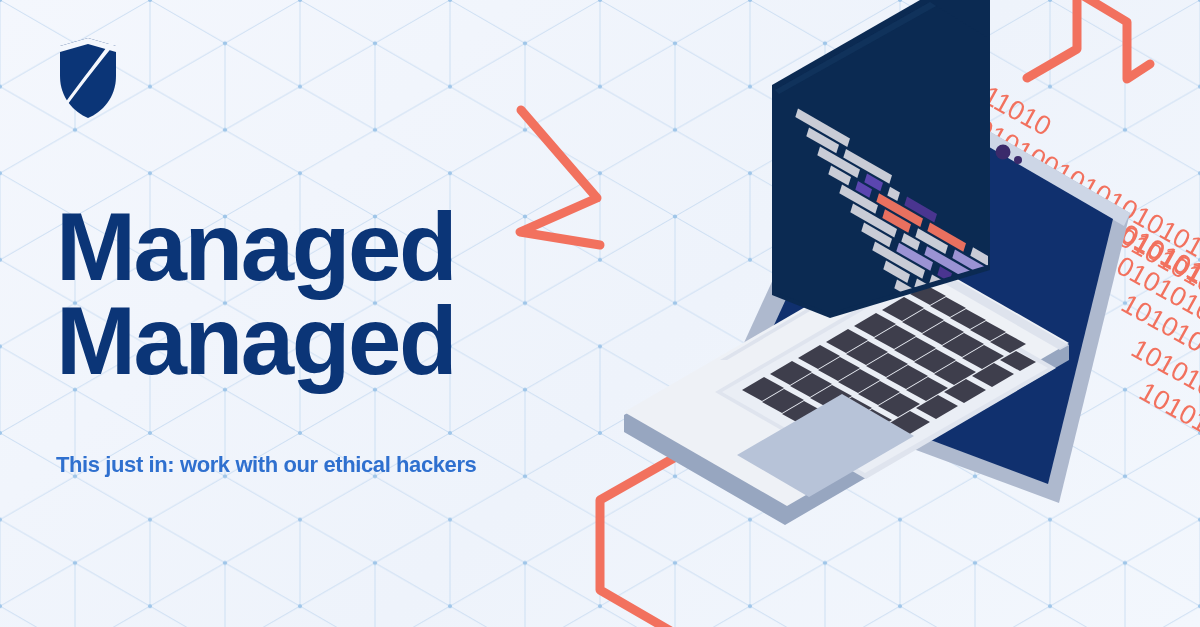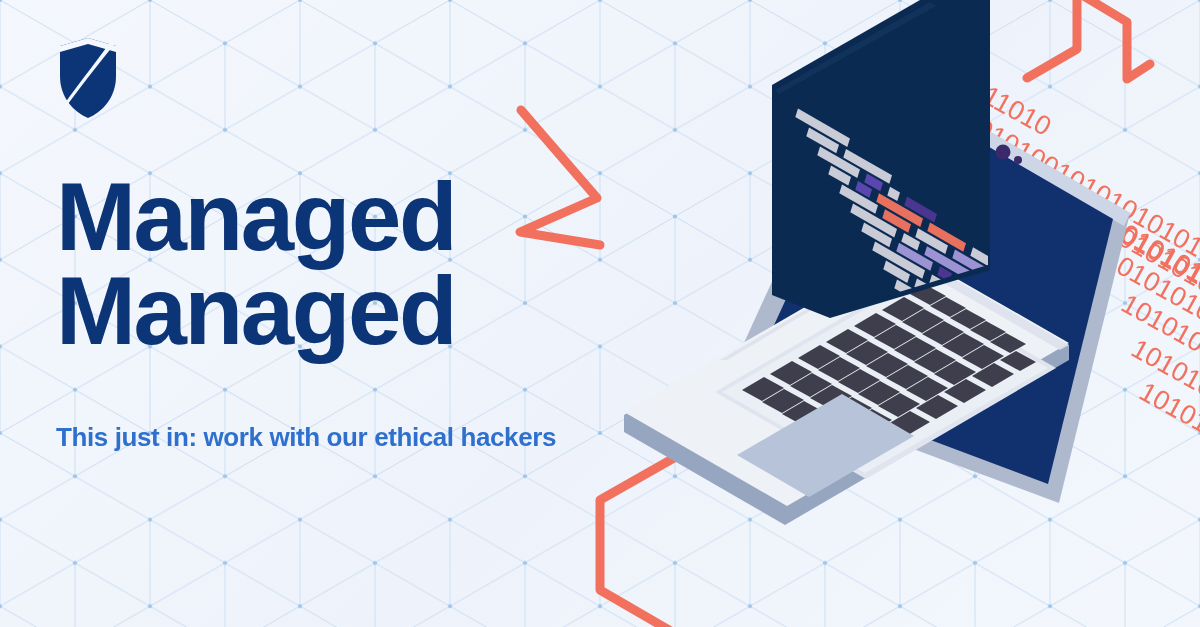--- a/index.html
+++ b/index.html
@@ -23,31 +23,31 @@
     position:absolute;
     left:56px; top:36px;
     width:620px; height:560px;
     z-index:6;
   }
   .logo{
     width:64px; height:84px;
     display:block;
   }
   .headline{
-    margin-top:50px;
+    margin-top:80px;
     font-size:96px;
     line-height:0.98;
     font-weight:bold;
     color:#0b3577;
     letter-spacing:-2.4px;
   }
   .headline .hl-line{ display:block; white-space:nowrap; }
   .subtitle{
     margin-top:64px;
-    font-size:26px;
+    font-size:22px;
     font-weight:bold;
     color:#2f70cf;
     letter-spacing:-0.4px;
     white-space:nowrap;
   }
 </style>
 </head>
 <body>
 
 <div class="banner">

